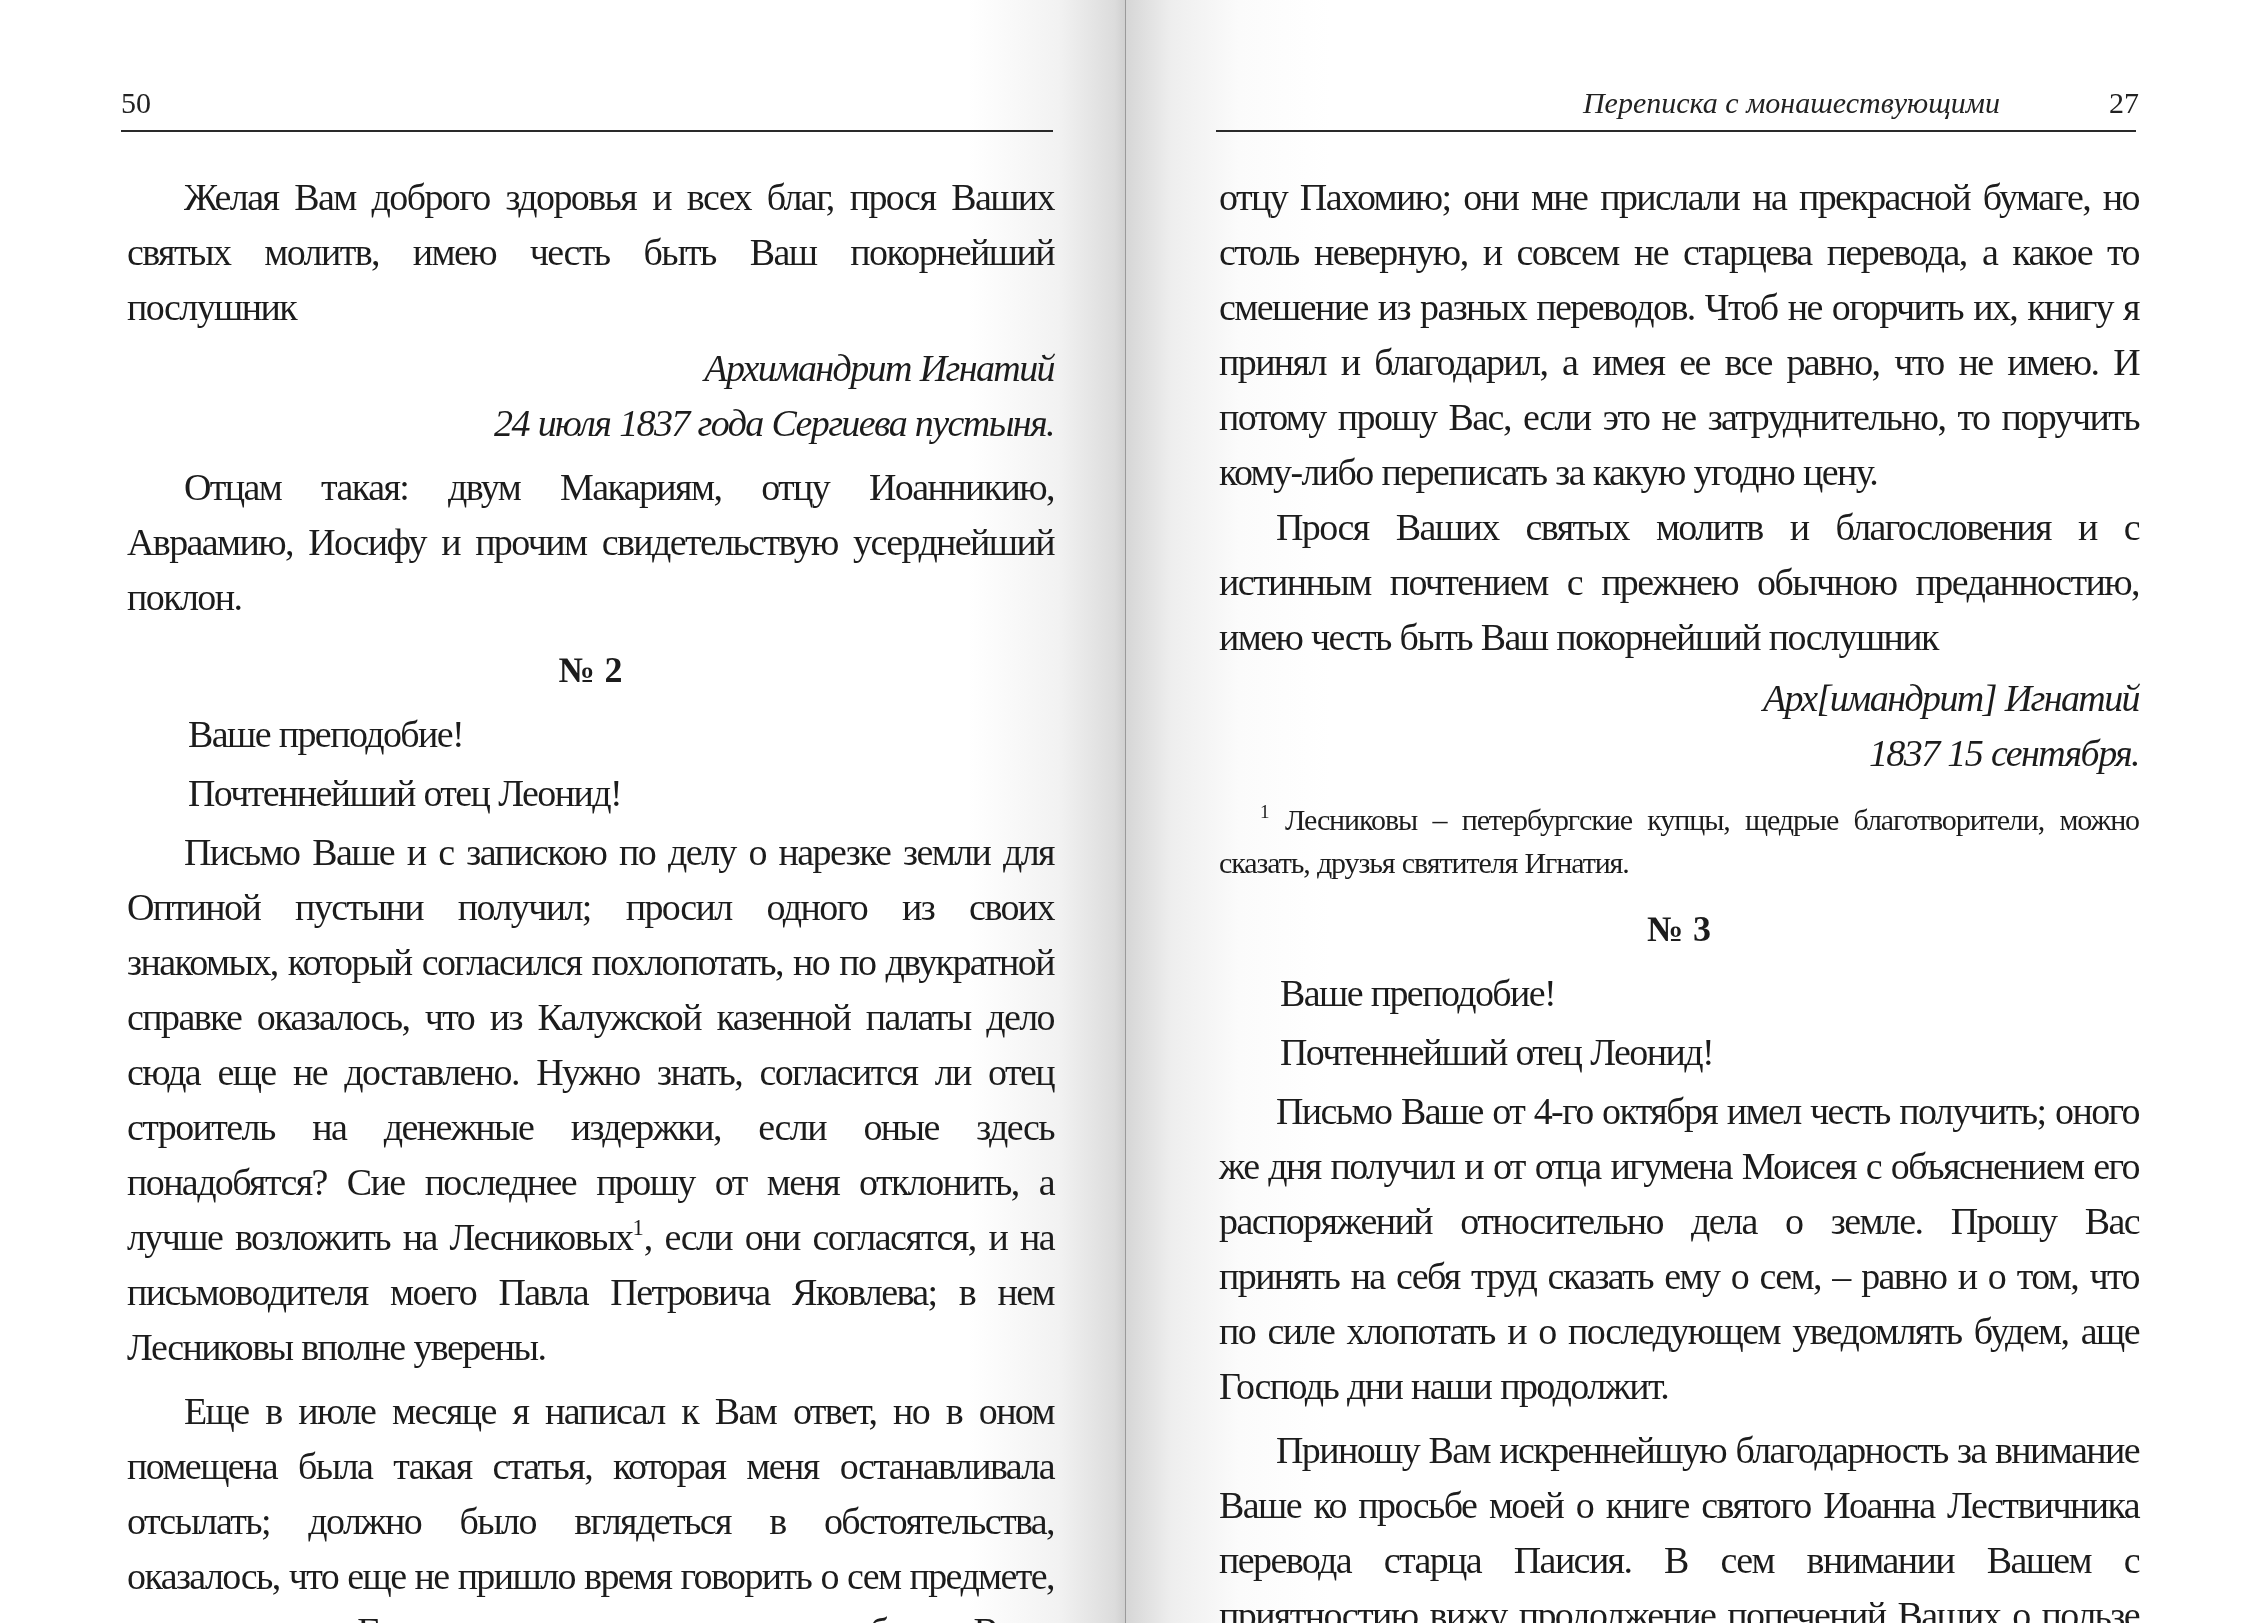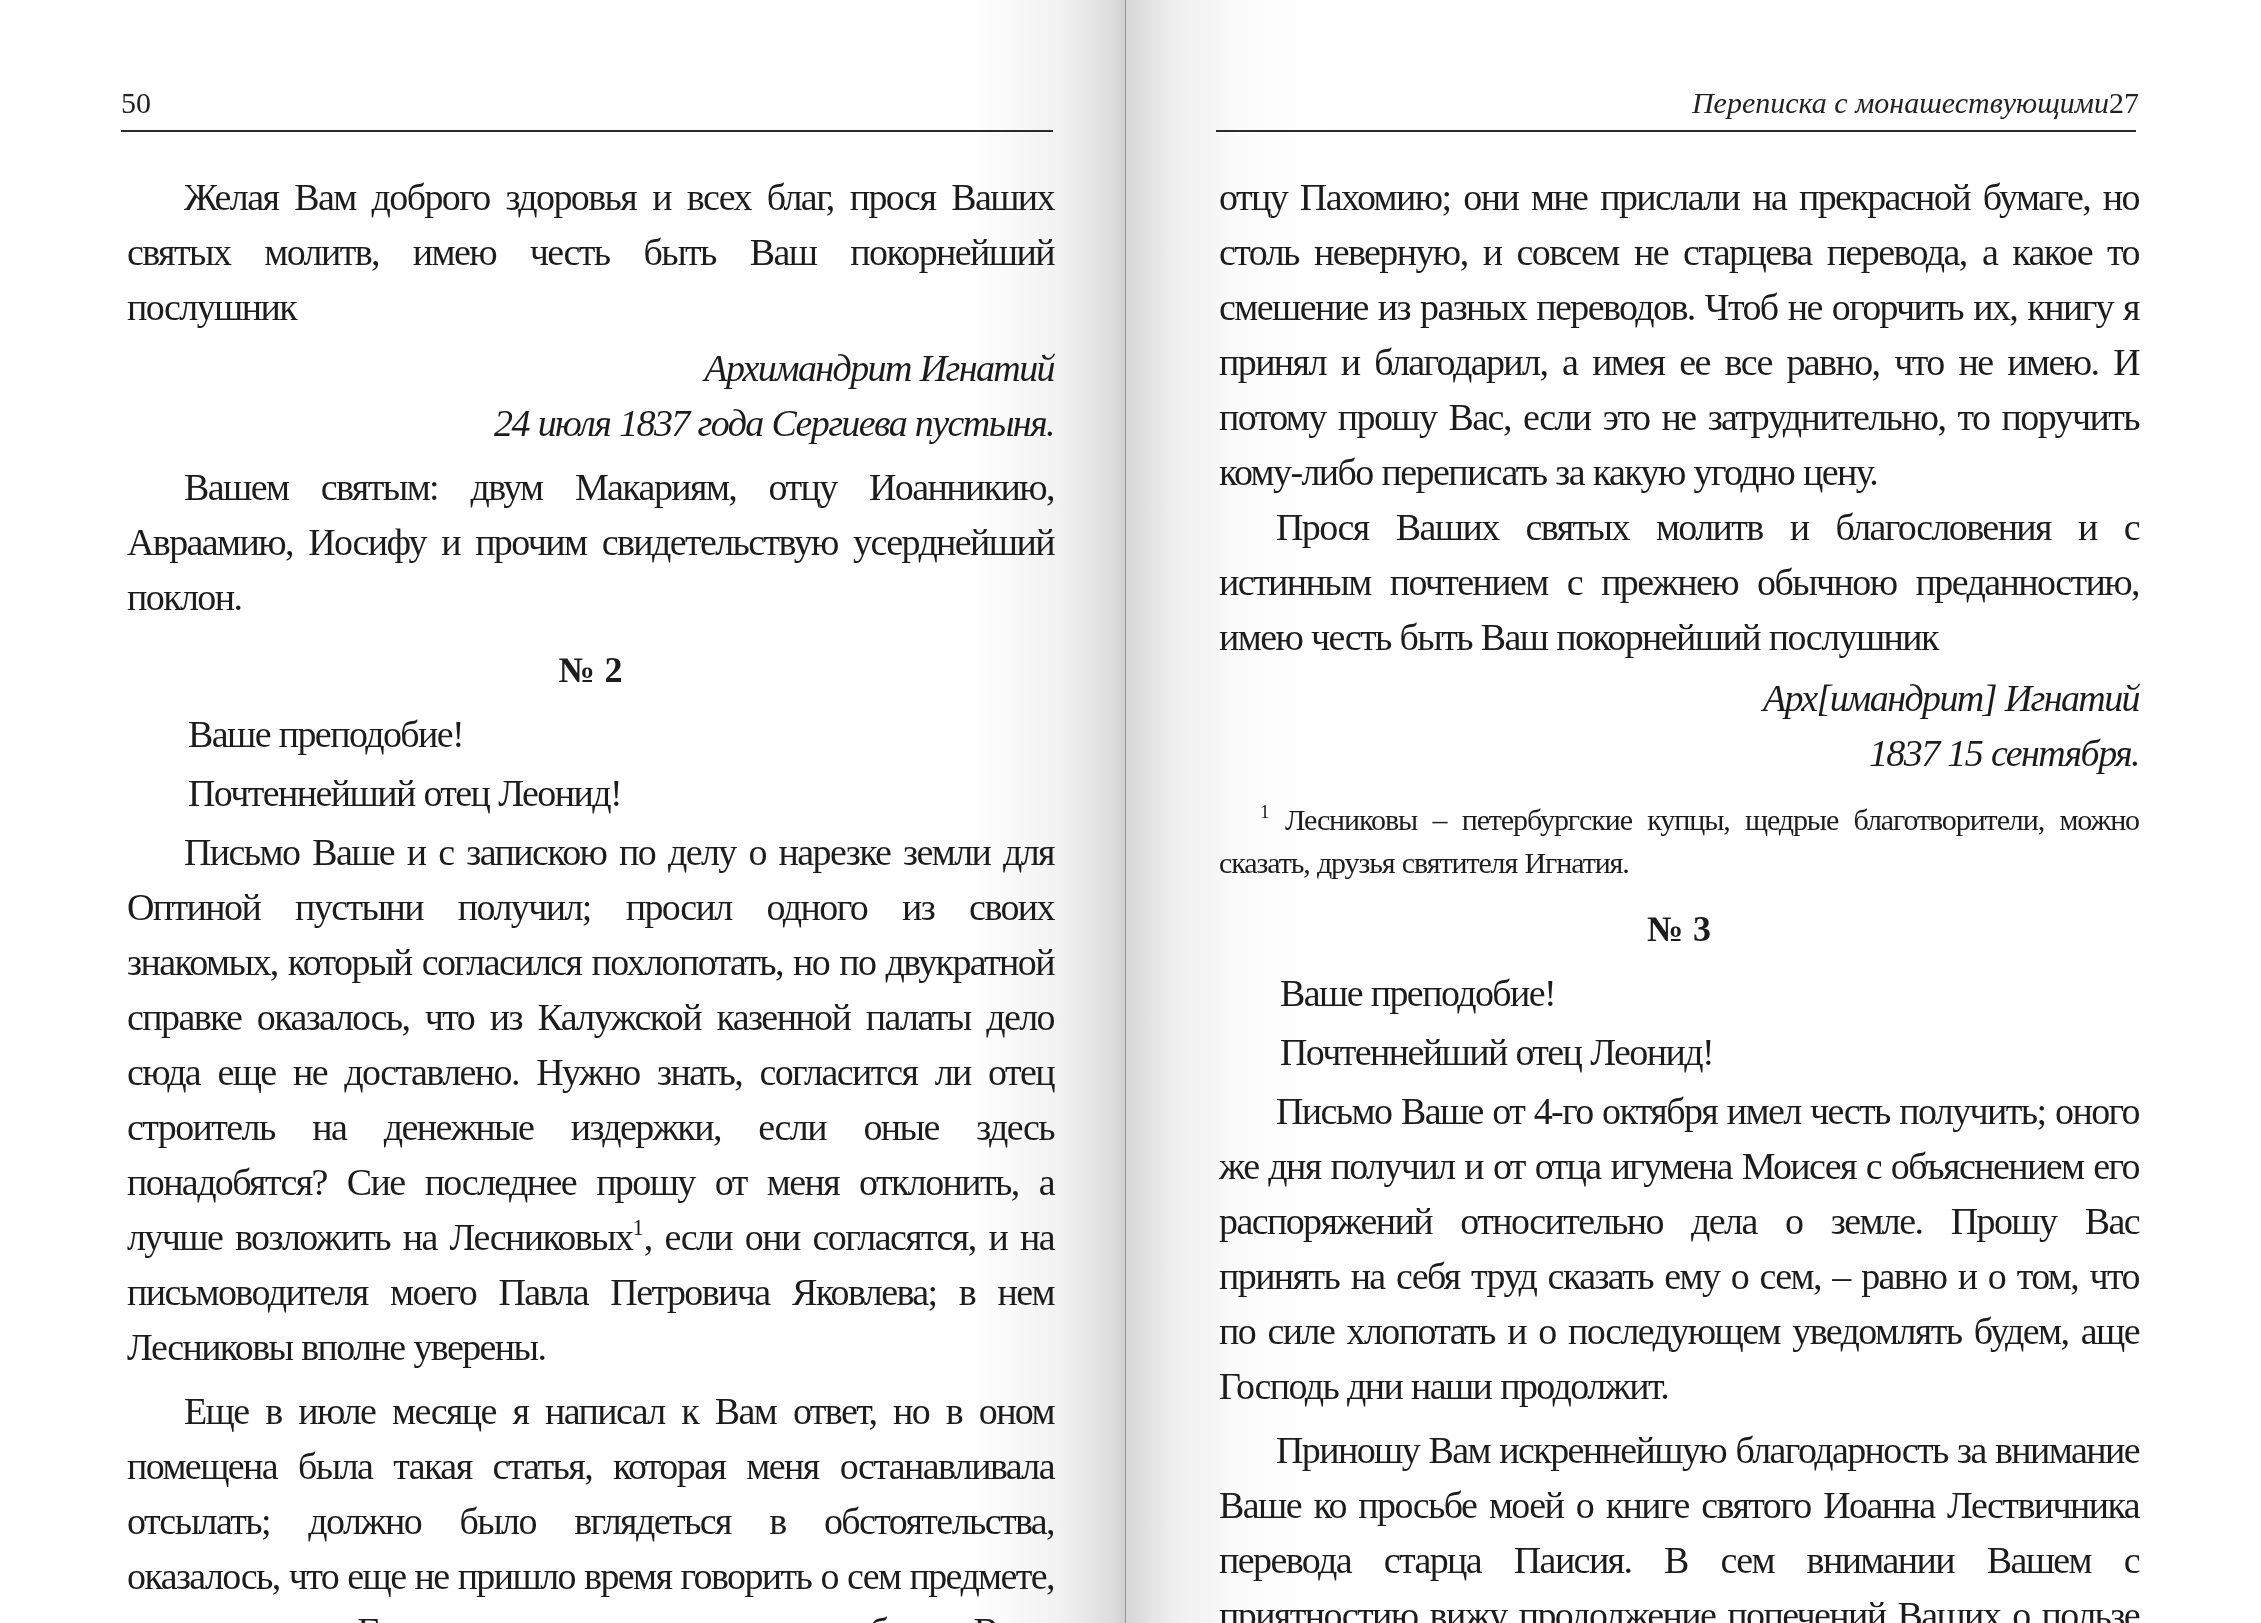--- a/index.html
+++ b/index.html
@@ -57,21 +57,21 @@
   }
   .runhead .folio {
     font-style: normal;
   }
   .runhead .title {
     font-style: italic;
   }
   .page-left .runhead { left: 121px; width: 933px; }
   .page-left .runhead .title { margin-left: 77px; }
   .page-right .runhead { left: 90px; width: 923px; justify-content: flex-end; }
-  .page-right .runhead .title { }
+  .page-right .runhead .title { margin-right: 109px; }
   .rule {
     position: absolute;
     top: 130px;
     height: 2.3px;
     background: #2a2a2a;
   }
   .page-left .rule { left: 121px; width: 932px; }
   .page-right .rule { left: 90px; width: 920px; }
 
   
@@ -146,21 +146,21 @@
   <div class="page page-left">
     <div class="runhead">
       <span class="folio">50</span>
     </div>
     <div class="rule"></div>
 
     <div class="textblock">
       <p class="p">Желая Вам доброго здоровья и всех благ, прося Ваших святых молитв, имею честь быть Ваш покорнейший послушник</p>
       <p class="sig first">Архимандрит Игнатий</p>
       <p class="sig">24 июля 1837 года Сергиева пустыня.</p>
-      <p class="p gap-before">Вашем святым: двум Макариям, отцу Иоанникию, Авраамию, Иосифу и прочим свидетельствую усерднейший поклон.</p>
+      <p class="p gap-before">Отцам такая: двум Макариям, отцу Иоанникию, Авраамию, Иосифу и прочим свидетельствую усерднейший поклон.</p>
 
       <h2 class="heading">№ 2</h2>
       <p class="salute">Ваше преподобие!</p>
       <p class="salute">Почтеннейший отец Леонид!</p>
       <p class="p"><span>Письмо Ваше и с запискою по делу о нарезке земли для Оптиной пустыни получил; просил одного из своих знакомых, который согласился похлопотать, но по двукратной справке оказалось, что из Калужской казенной палаты дело сюда еще не доставлено. Нужно знать, согласится ли отец строитель на денежные издержки, если оные здесь понадобятся? Сие последнее прошу от меня отклонить, а лучше возложить на Лесниковых</span><sup class="fnref">1</sup><span>, если они согласятся, и на письмоводителя моего Павла Петровича Яковлева; в нем Лесниковы вполне уверены.</span></p>
       <p class="p gap-before">Еще в июле месяце я написал к Вам ответ, но в оном помещена была такая статья, которая меня останавливала отсылать; должно было вглядеться в обстоятельства, оказалось, что еще не пришло время говорить о сем предмете, о котором, аще Господь восхощет, не премину сообщить Вам.</p>
 
     </div>
   </div>
 

